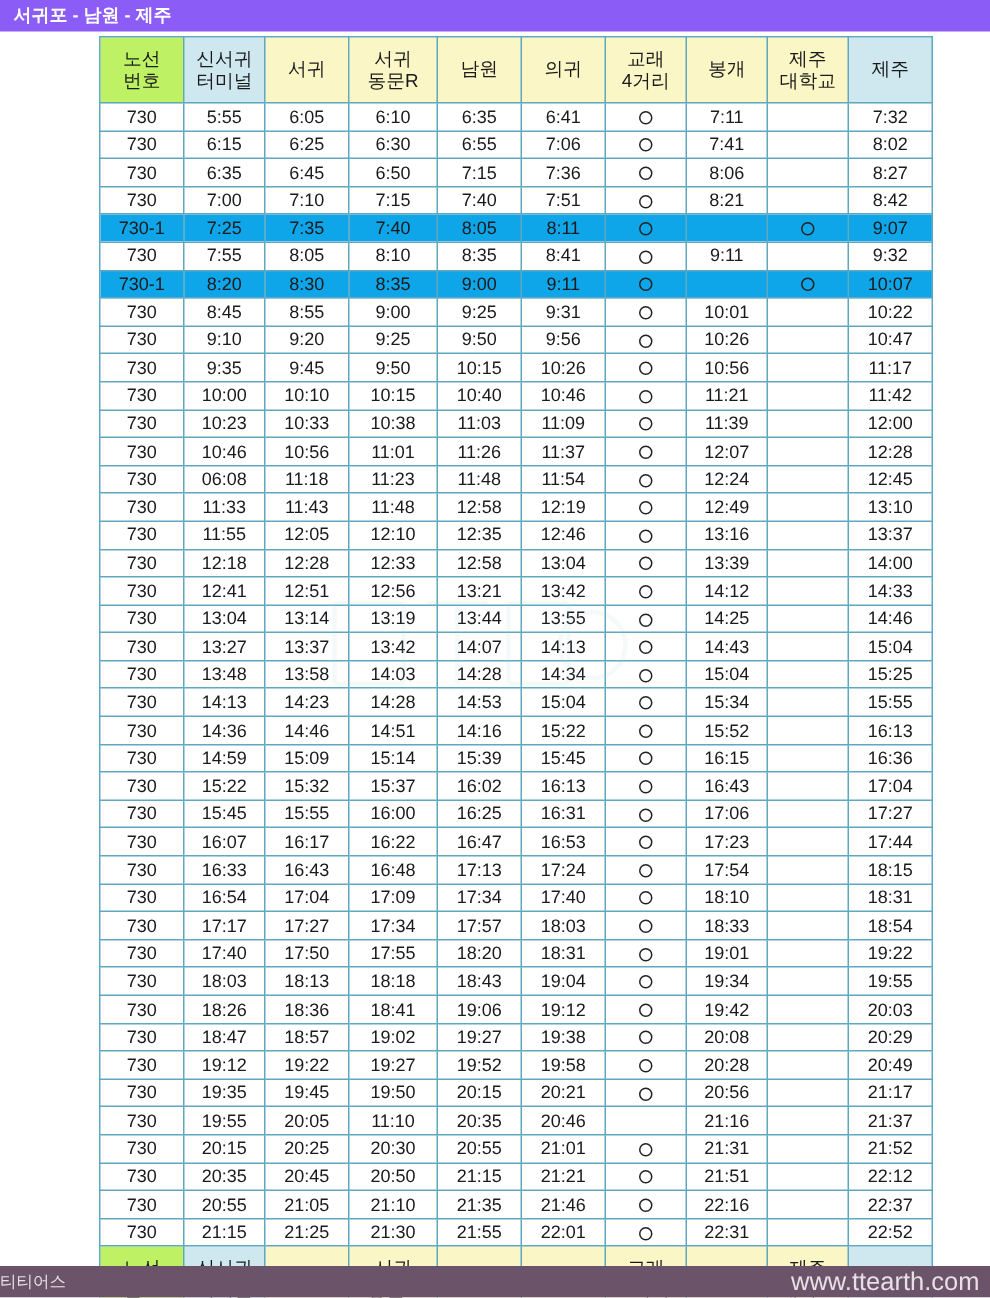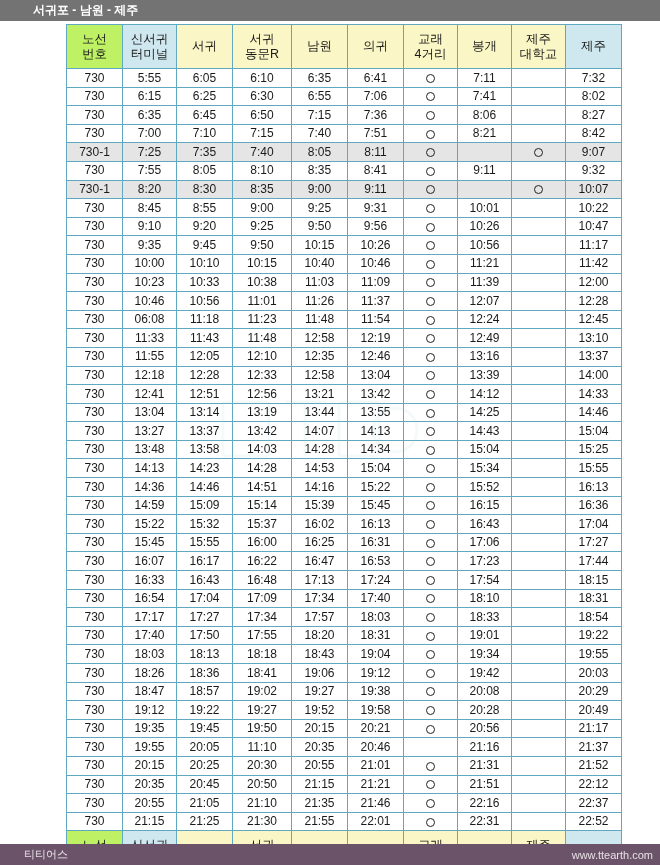--- a/index.html
+++ b/index.html
@@ -13,22 +13,22 @@
   #app {
     position: relative;
     width: 660px; height: 865px;
     background: #ffffff;
   }
   
   .titlebar {
     position: absolute;
     left: 0; top: 0;
     width: 660px; height: 21px;
-    background: #737373;
-    display: flex; align-items: center; padding-left: 24px;
+    background: #8b5cf6;
+    display: flex; align-items: center;
   }
   .titlebar .title {
     color: #ffffff;
     font-size: 12px;
     font-weight: bold;
     padding-left: 9px;
     letter-spacing: 0px;
     white-space: nowrap;
   }
   
@@ -36,26 +36,26 @@
     position: absolute;
     left: 0; bottom: 0;
     width: 660px; height: 21px;
     background: #6b5469;
     display: flex; align-items: center;
     justify-content: space-between;
   }
   .bottombar .brand {
     color: #e8e0e6;
     font-size: 11px;
-    padding-left: 24px;
+    padding-left: 0;
     white-space: nowrap;
   }
   .bottombar .site {
     color: #e8e0e6;
-    font-size: 11px;
+    font-size: 17px;
     padding-right: 7px;
     white-space: nowrap;
   }
   
   .tablewrap {
     position: absolute;
     left: 66px;
     top: 24px;
   }
   table.tt {
@@ -80,21 +80,21 @@
     line-height: 1.18;
     white-space: pre-line;
   }
   th.h-plain   { background: #bef264; }
   th.h-blue    { background: #cfe8f0; }
   th.h-yellow  { background: #fbf6c6; }
 
   
   table.tt tbody td { height: 18.6px; }
   tr.r-normal td { background: #ffffff; }
-  tr.r-alt td    { background: #e5e5e5; }
+  tr.r-alt td    { background: #0ea5e9; }
 
   
   .circ {
     display: inline-block;
     width: 9px; height: 9px;
     border: 1.3px solid #222222;
     border-radius: 50%;
     background: transparent;
     vertical-align: middle;
   }

